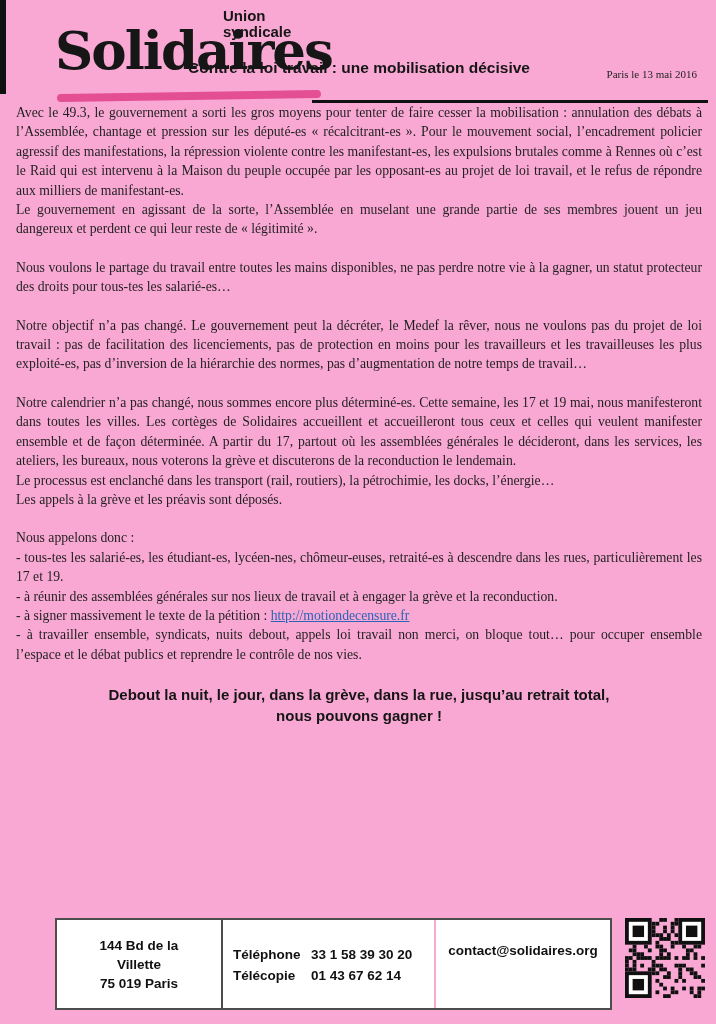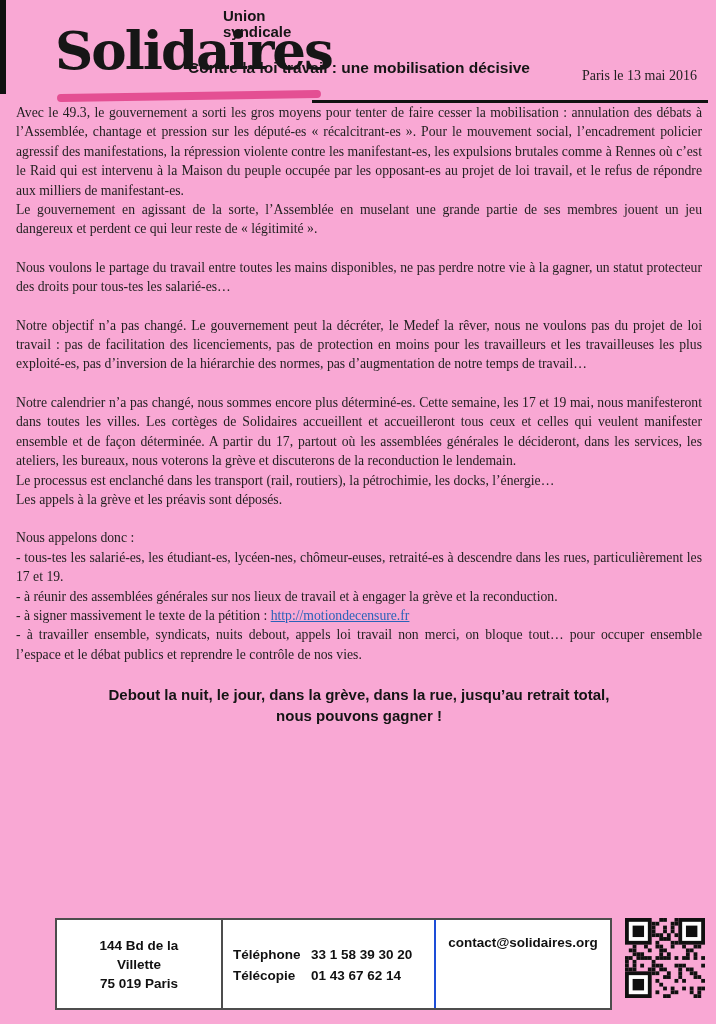--- a/index.html
+++ b/index.html
@@ -27,21 +27,21 @@
     font-family:Liberation Sans, sans-serif; font-weight:bold;
     font-size:15px; line-height:16px; color:#161616; text-align:left;
     width:100px;
   }
   .logo-underline {
     position:absolute; left:2px; top:90px; width:264px; height:8px;
     background:#e44f93; border-radius:5px; transform:rotate(-0.9deg);
   }
   .doc-date {
     position:absolute; top:68px; right:19px;
-    font-size:14px; color:#1f1f1f;
+    font-size:11px; color:#1f1f1f;
   }
   .head-rule { position:absolute; left:312px; top:100px; width:396px; height:3px; background:#111; }
 
   
   .main { margin:59px 14px 0 16px; }
   .doc-title {
     font-family:"Liberation Sans", sans-serif;
     font-weight:bold; font-size:15.5px; text-align:center; color:#151515;
   }
   .par {
@@ -64,21 +64,21 @@
     font-family:"Liberation Sans", sans-serif; font-weight:bold;
     font-size:13.5px; color:#111;
   }
   .ft-cell { height:100%; }
   .ft-c1 {
     width:164px; display:flex; flex-direction:column;
     justify-content:center; align-items:center; text-align:center; line-height:19px;
   }
   .ft-c2 { width:213px; border-left:2px solid #4d4d4d; padding:24px 0 0 10px; line-height:21px; }
   .ft-c2 .lbl { display:inline-block; min-width:78px; }
-  .ft-c3 { flex:1; border-left:2px solid #1d4ed8; text-align:center; padding-top:12px; line-height:21px; }
+  .ft-c3 { flex:1; border-left:2px solid #f9a8d4; text-align:center; padding-top:20px; line-height:21px; }
   .qr { position:absolute; left:625px; top:918px; width:80px; height:80px; }
 </style>
 </head>
 <body>
 
 <div class="page">
 
   <div class="edge-mark"></div>
 
   <div class="logo">

